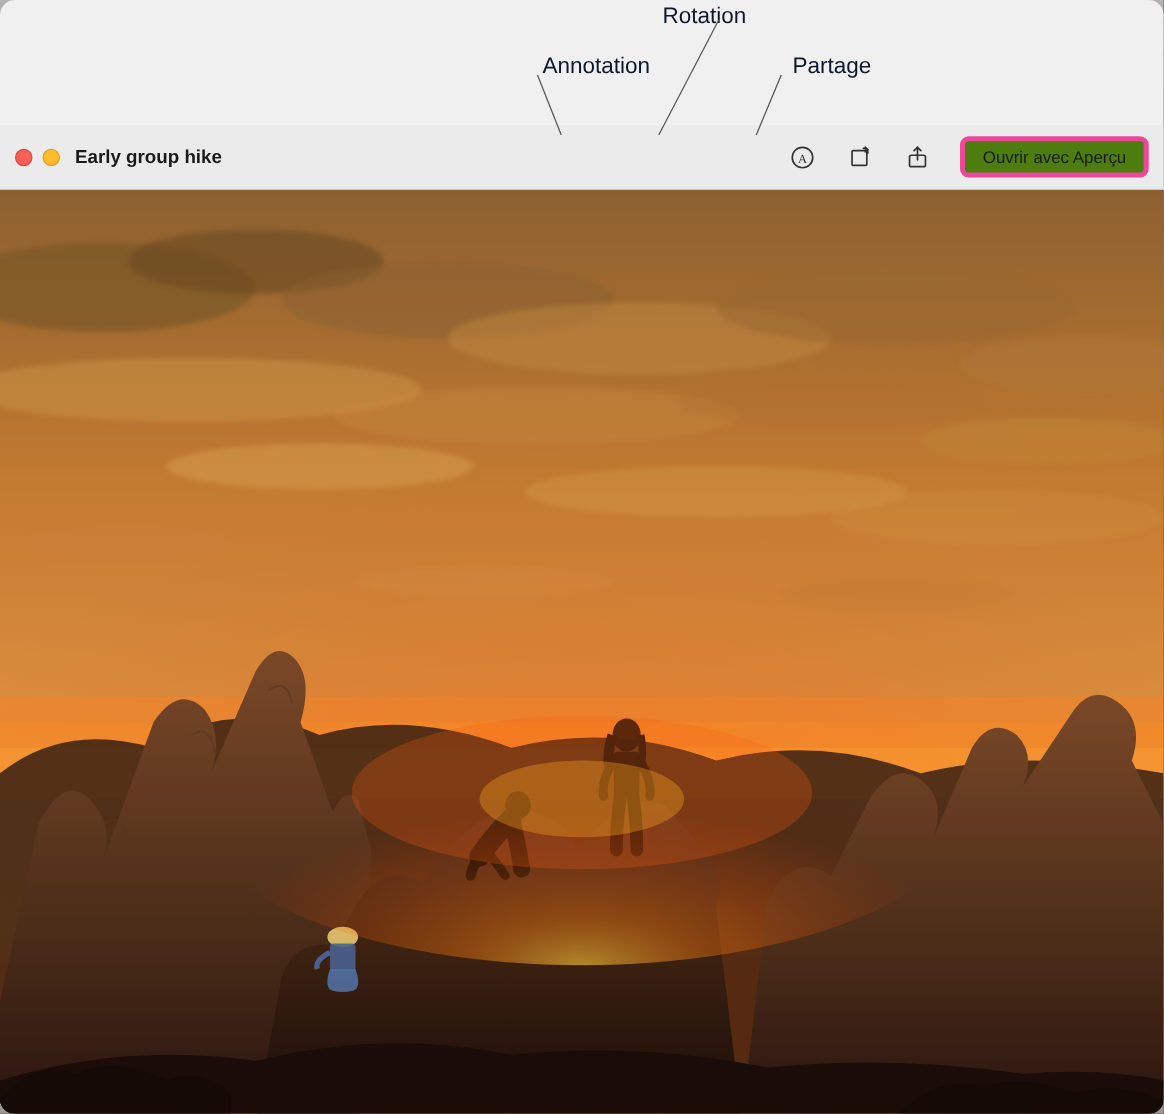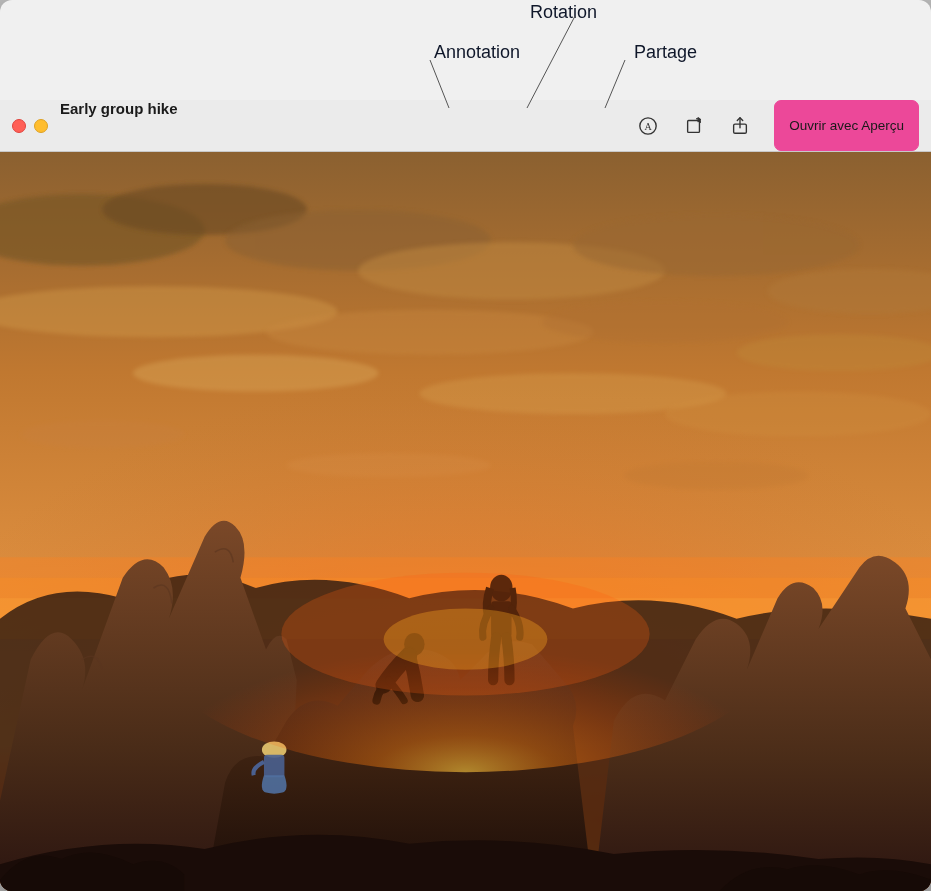--- a/index.html
+++ b/index.html
@@ -59,20 +59,21 @@
       left: 634px;
       top: 42px;
     }
 
     
     .titlebar {
       height: 52px;
       background: #ebebeb;
       border-bottom: 1px solid #c8c8c8;
       display: flex;
+      align-items: center;
       padding: 0 12px;
       gap: 8px;
       flex-shrink: 0;
       margin-top: 100px;
       position: relative;
       z-index: 5;
     }
 
     .traffic-lights {
       display: flex;
@@ -125,22 +126,22 @@
       border-radius: 4px;
       color: #333;
     }
 
     .toolbar-icon-btn svg {
       width: 20px;
       height: 20px;
     }
 
     .open-btn {
-      background: #ec4899;
-      border: 1px solid #ec4899;
+      background: #4d7c0f;
+      border: 4px solid #ec4899;
       border-radius: 7px;
       padding: 5px 14px;
       font-size: 13.5px;
       font-weight: 500;
       color: #1a1a1a;
       cursor: pointer;
       white-space: nowrap;
     }
 
     

